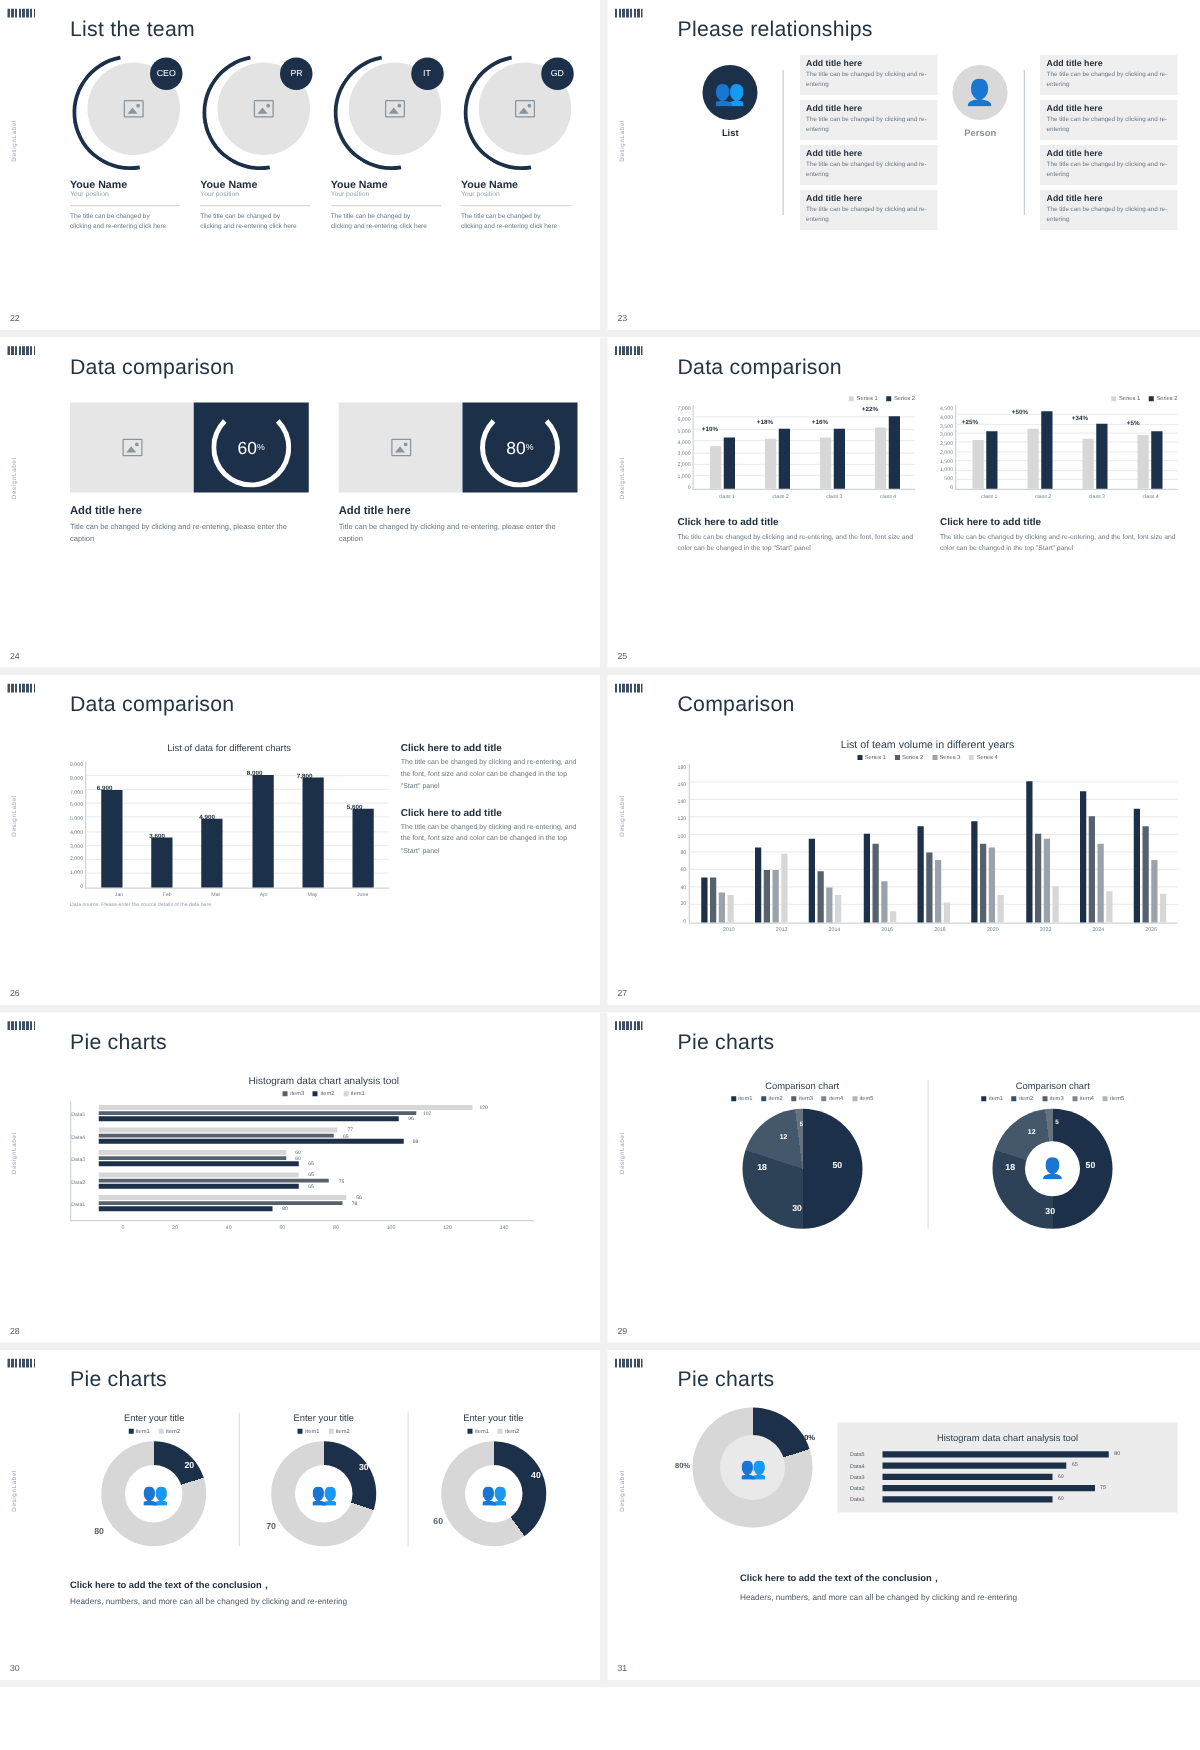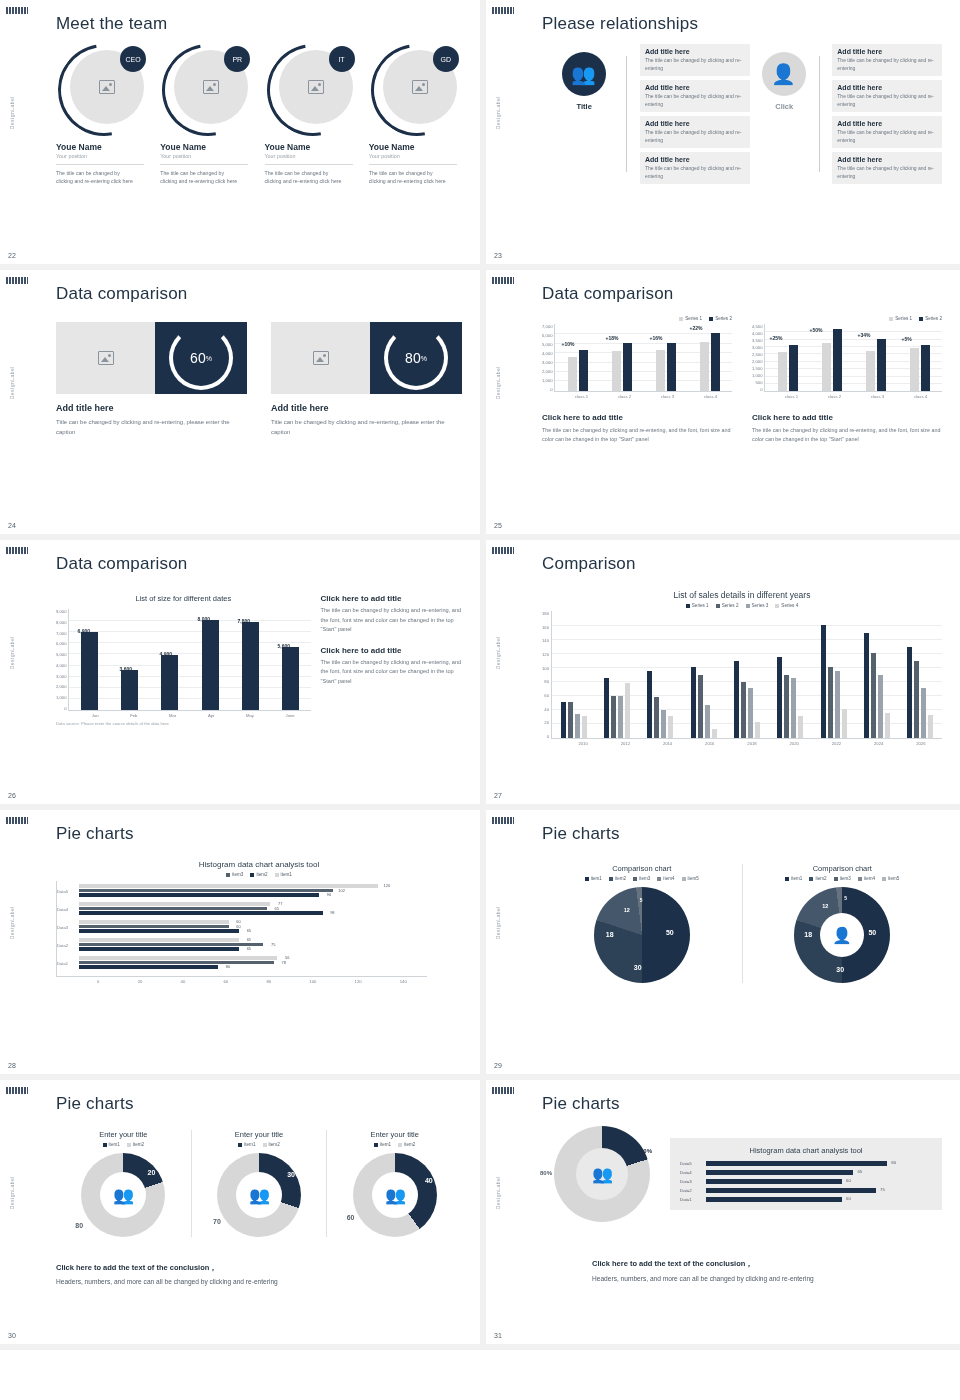--- a/index.html
+++ b/index.html
@@ -84,21 +84,21 @@
   .people{font-size:17px;color:#1d3049;letter-spacing:-2px;}
 </style>
 </head>
 <body>
 
 <div class="deck">
 
   <div class="slide">
     <div class="logo"></div>
     <div class="vlabel">DesignLabel</div>
-    <h1 class="title">Meet the team</h1>
+    <h1 class="title">List the team</h1>
     <div class="body">
       <div class="team-row">
         <div class="member">
           <div class="avatar-wrap">
             <div class="ring"></div>
             <div class="avatar grey-img">
                 <span class="photo-icon"></span>
               </div>
             <div class="badge">CEO</div>
           </div>
@@ -152,21 +152,21 @@
   </div>
 
   <div class="slide right">
     <div class="logo"></div>
     <div class="vlabel">DesignLabel</div>
     <h1 class="title">Please relationships</h1>
     <div class="body">
       <div class="rel">
         <div class="rel-col">
           <div class="circle-ic">👥</div>
-          <div class="ic-cap">Title</div>
+          <div class="ic-cap">List</div>
         </div>
         <div class="connector"></div>
         <div class="cards">
           <div class="card">
             <h4>Add title here</h4>
             <p>The title can be changed by clicking and re-entering</p>
           </div>
           <div class="card">
             <h4>Add title here</h4>
             <p>The title can be changed by clicking and re-entering</p>
@@ -175,21 +175,21 @@
             <h4>Add title here</h4>
             <p>The title can be changed by clicking and re-entering</p>
           </div>
           <div class="card">
             <h4>Add title here</h4>
             <p>The title can be changed by clicking and re-entering</p>
           </div>
         </div>
         <div class="rel-col" style="width:82px">
           <div class="circle-ic grey">👤</div>
-          <div class="ic-cap" style="color:#8a939b">Click</div>
+          <div class="ic-cap" style="color:#8a939b">Person</div>
         </div>
         <div class="connector"></div>
         <div class="cards">
           <div class="card">
             <h4>Add title here</h4>
             <p>The title can be changed by clicking and re-entering</p>
           </div>
           <div class="card">
             <h4>Add title here</h4>
             <p>The title can be changed by clicking and re-entering</p>
@@ -378,21 +378,21 @@
     <div class="slide-num">25</div>
   </div>
 
   <div class="slide">
     <div class="logo"></div>
     <div class="vlabel">DesignLabel</div>
     <h1 class="title">Data comparison</h1>
     <div class="body" style="top:54px">
       <div class="s26">
         <div class="chart">
-          <div class="chart-title">List of size for different dates</div>
+          <div class="chart-title">List of data for different charts</div>
           <div class="axis-wrap" style="height:102px;margin-top:6px">
             <div class="yaxis">
               <span>9,000</span>
                 <span>8,000</span>
                 <span>7,000</span>
                 <span>6,000</span>
                 <span>5,000</span>
                 <span>4,000</span>
                 <span>3,000</span>
                 <span>2,000</span>
@@ -455,21 +455,21 @@
       </div>
     </div>
     <div class="slide-num">26</div>
   </div>
 
   <div class="slide right">
     <div class="logo"></div>
     <div class="vlabel">DesignLabel</div>
     <h1 class="title">Comparison</h1>
     <div class="body" style="top:50px">
-      <div class="chart-title" style="font-size:8.5px">List of sales details in different years</div>
+      <div class="chart-title" style="font-size:8.5px">List of team volume in different years</div>
       <div class="legend">
         <span><i style="background:#1d3049"></i><b style="font-weight:normal">Series 1</b></span>
         <span><i style="background:#55616d"></i><b style="font-weight:normal">Series 2</b></span>
         <span><i style="background:#9aa3ab"></i><b style="font-weight:normal">Series 3</b></span>
         <span><i style="background:#d7d7d7"></i><b style="font-weight:normal">Series 4</b></span>
       </div>
       <div class="axis-wrap" style="height:128px">
         <div class="yaxis">
           <span>180</span>
             <span>160</span>

